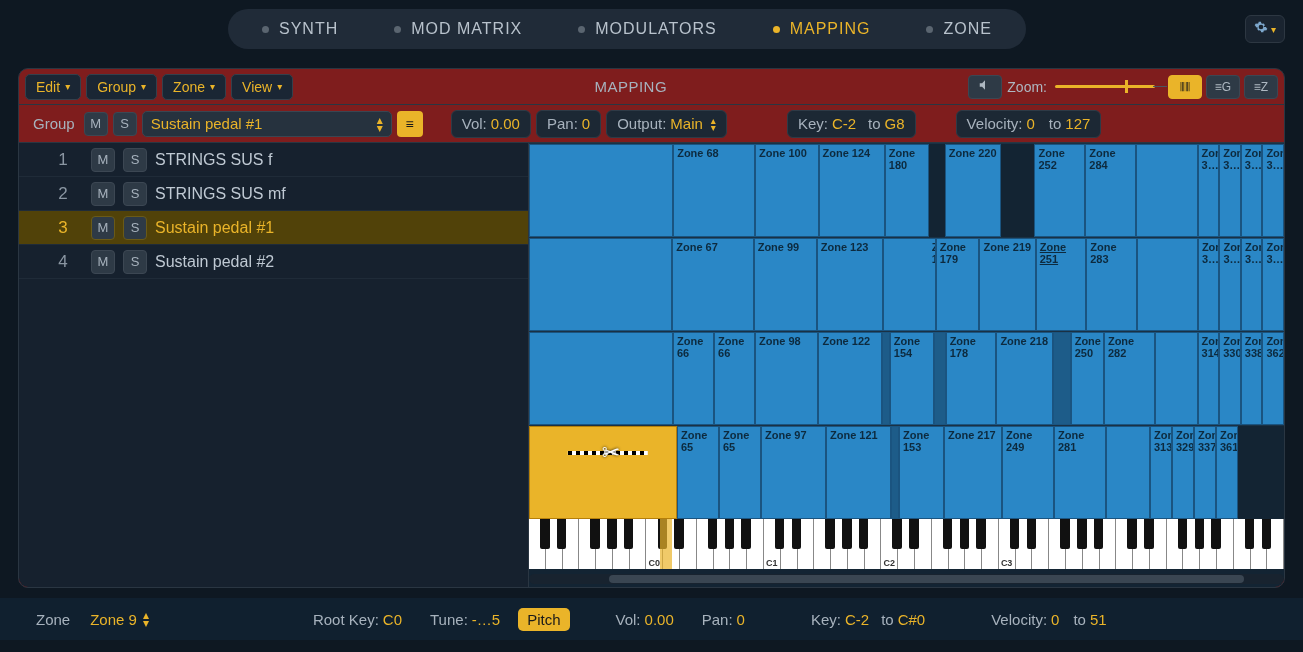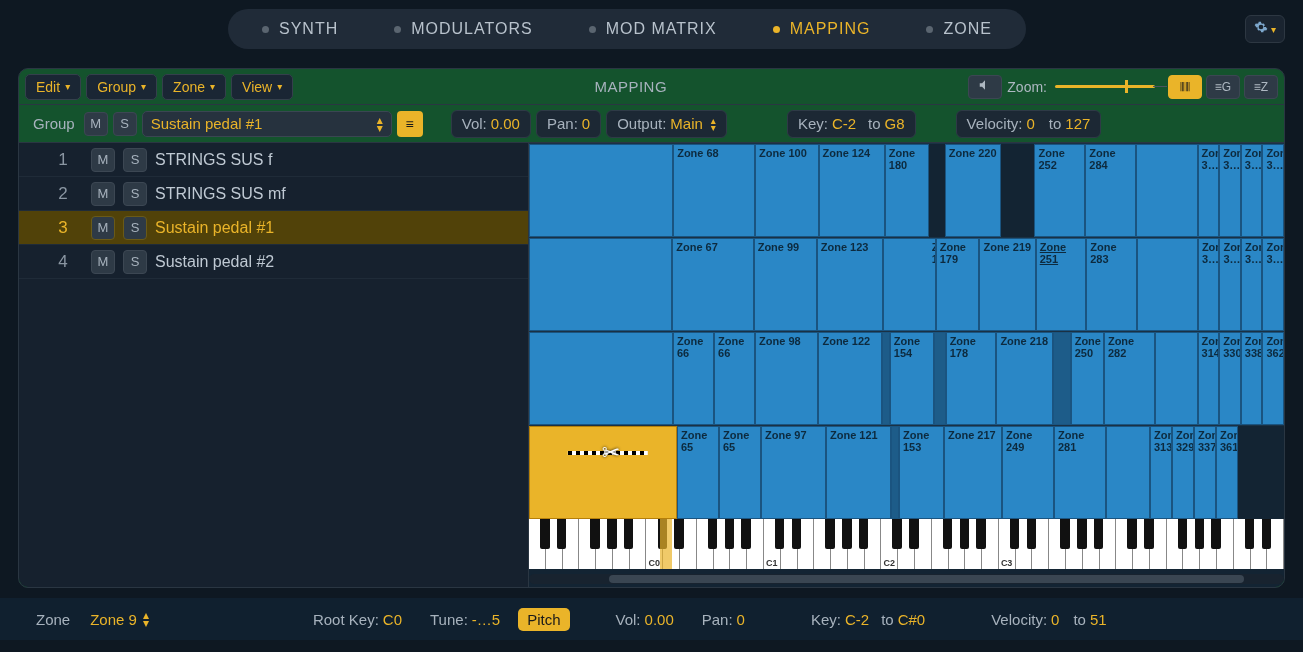--- a/index.html
+++ b/index.html
@@ -44,21 +44,21 @@
     border-radius: 6px;
     display: flex; align-items: center; justify-content: center; gap: 3px;
     color: #eab429;
     cursor: pointer;
   }
   .gear-btn svg { width: 14px; height: 14px; }
 
   
   .panel {
     margin: 20px 18px 10px 18px;
-    background: #14532d;
+    background: #7f1d1d;
     border-radius: 10px;
     border: 1px solid #2a3642;
     overflow: hidden;
   }
 
   .toolbar-row {
     height: 36px;
     display: flex;
     align-items: center;
     border-bottom: 1px solid #2a3642;
@@ -237,25 +237,25 @@
 <body>
 
 <div class="top-tabs">
   <div class="top-tabs-container">
     <div class="top-tab">
         <span class="dot"></span>
         <span>SYNTH</span>
       </div>
     <div class="top-tab">
         <span class="dot"></span>
-        <span>MODULATORS</span>
+        <span>MOD MATRIX</span>
       </div>
     <div class="top-tab">
         <span class="dot"></span>
-        <span>MOD MATRIX</span>
+        <span>MODULATORS</span>
       </div>
     <div class="top-tab active">
         <span class="dot"></span>
         <span>MAPPING</span>
       </div>
     <div class="top-tab">
         <span class="dot"></span>
         <span>ZONE</span>
       </div>
   </div>

